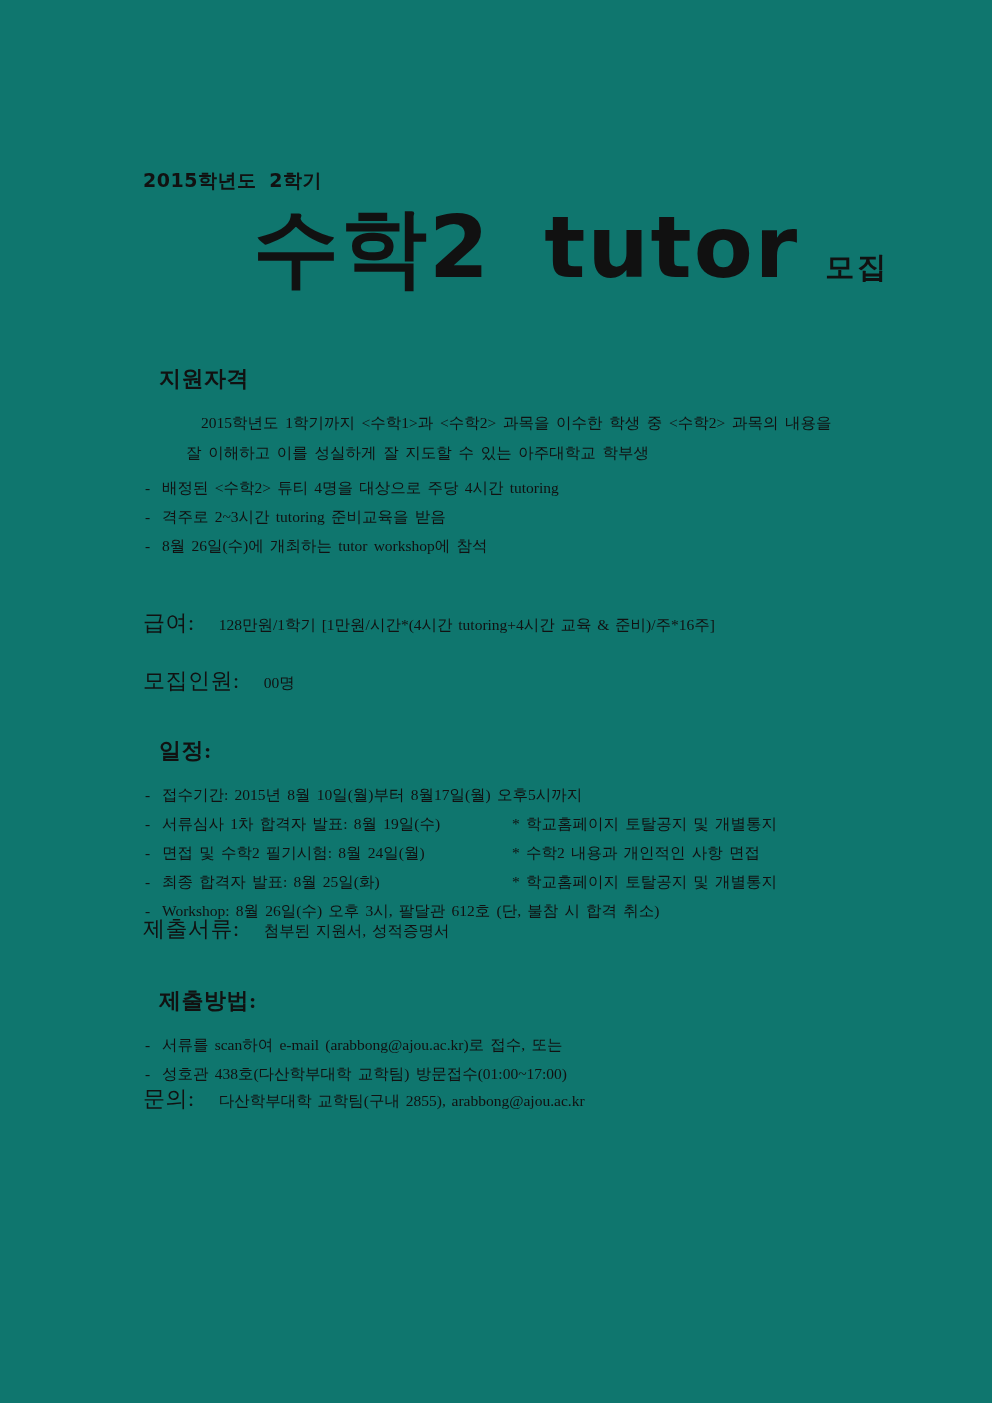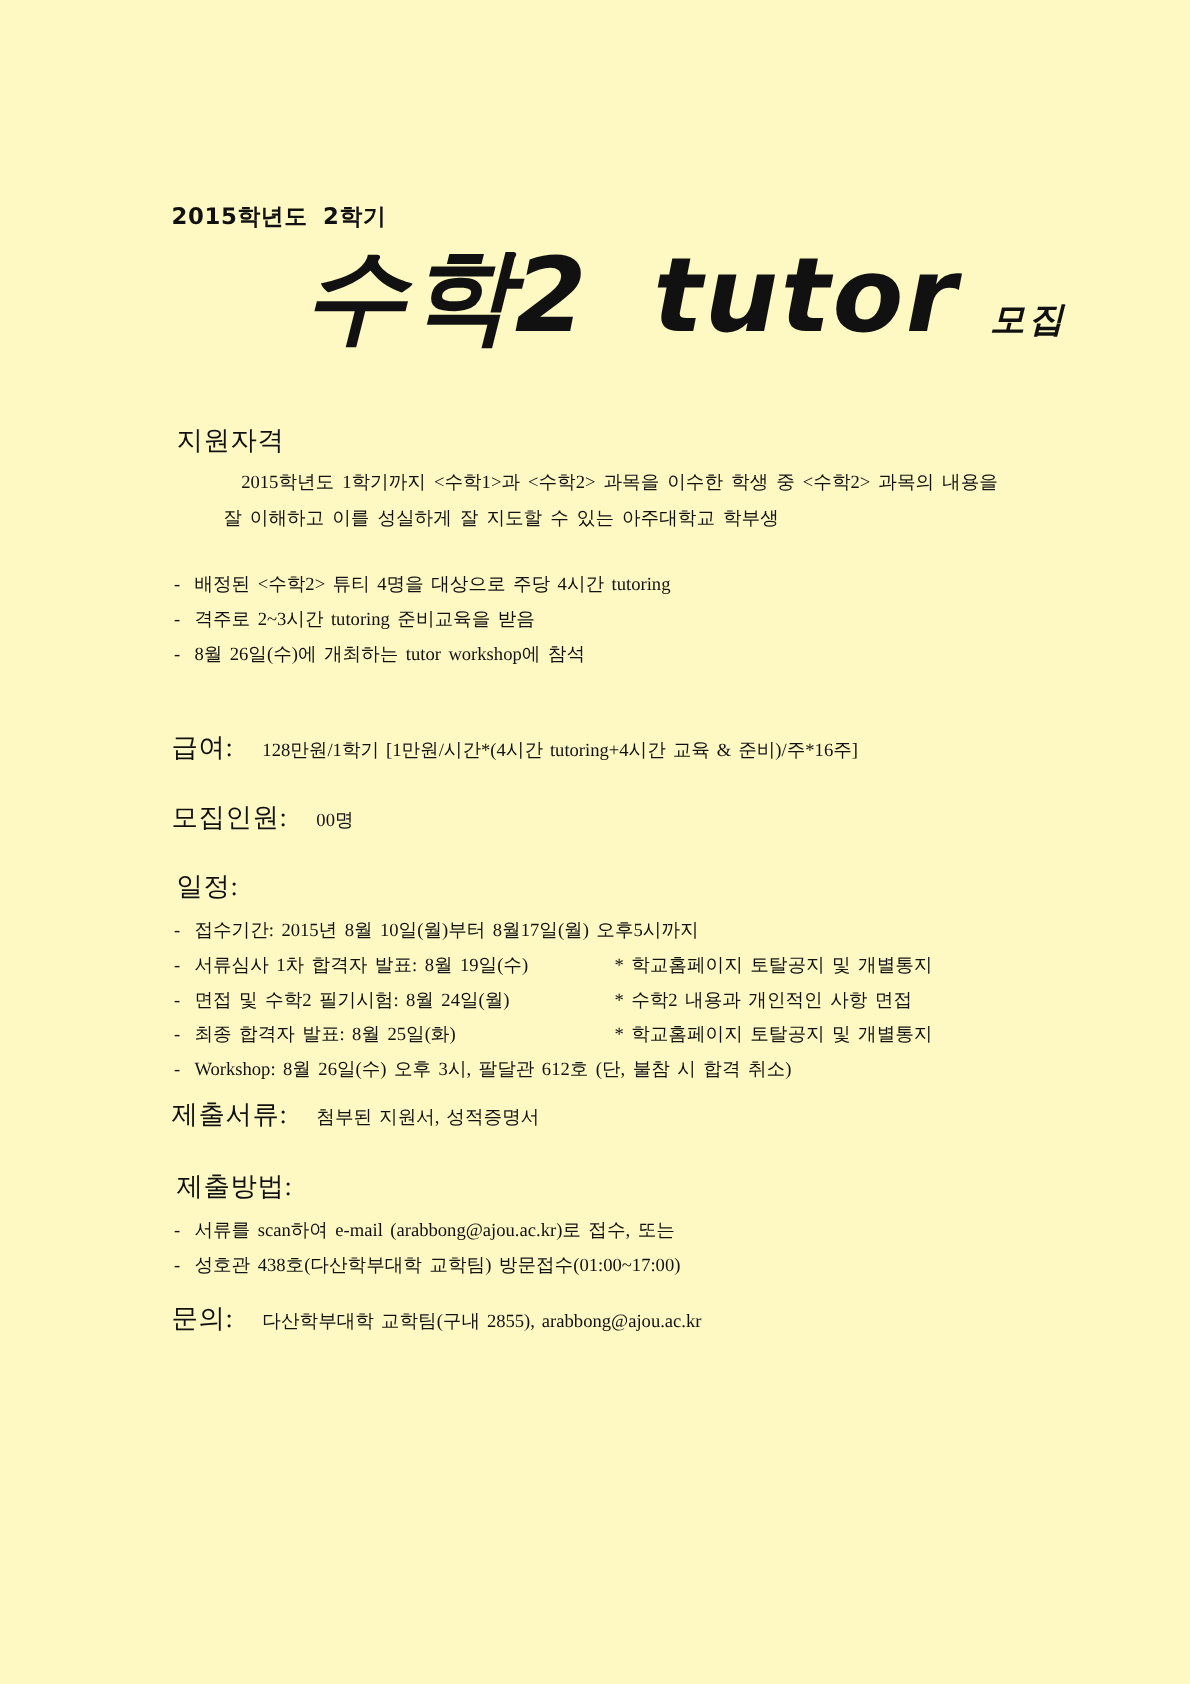--- a/index.html
+++ b/index.html
@@ -4,21 +4,21 @@
 <style>
   html, body {
     margin: 0;
     padding: 0;
     background: #ffffff;
   }
   .page {
     position: relative;
     width: 992px;
     height: 1403px;
-    background: #fef9c3;
+    background: #0f766e;
     color: #111111;
     font-family: "Liberation Serif", "DejaVu Serif", serif;
     overflow: hidden;
   }
   .abs {
     position: absolute;
     left: 143px;
     right: 58px;
   }
   
@@ -31,42 +31,41 @@
     letter-spacing: 0.5px;
   }
   .title-row {
     position: absolute;
     left: 253px;
     top: 200px;
     display: flex;
     align-items: baseline;
     gap: 26px;
     white-space: nowrap;
-    font-style: italic;
   }
   .title-main {
     font-family: "DejaVu Sans", "Liberation Sans", sans-serif;
     font-weight: bold;
     font-size: 86px;
     line-height: 1.1;
     letter-spacing: 2px;
     word-spacing: 0.25em;
   }
   .title-suffix {
     font-family: "DejaVu Sans", "Liberation Sans", sans-serif;
     font-weight: bold;
     font-size: 29px;
     letter-spacing: 3px;
   }
   
   .h {
     font-size: 22px;
     line-height: 26px;
-    font-weight: normal;
-    margin: 4px;
+    font-weight: bold;
+    margin: 16px;
     letter-spacing: 0.5px;
   }
   .body-text {
     font-size: 15.5px;
     line-height: 30px;
     word-spacing: 0.18em;
     margin-left: 43px;
   }
   .para { margin-top: 8px; }
   .para .indent { padding-left: 15px; }

